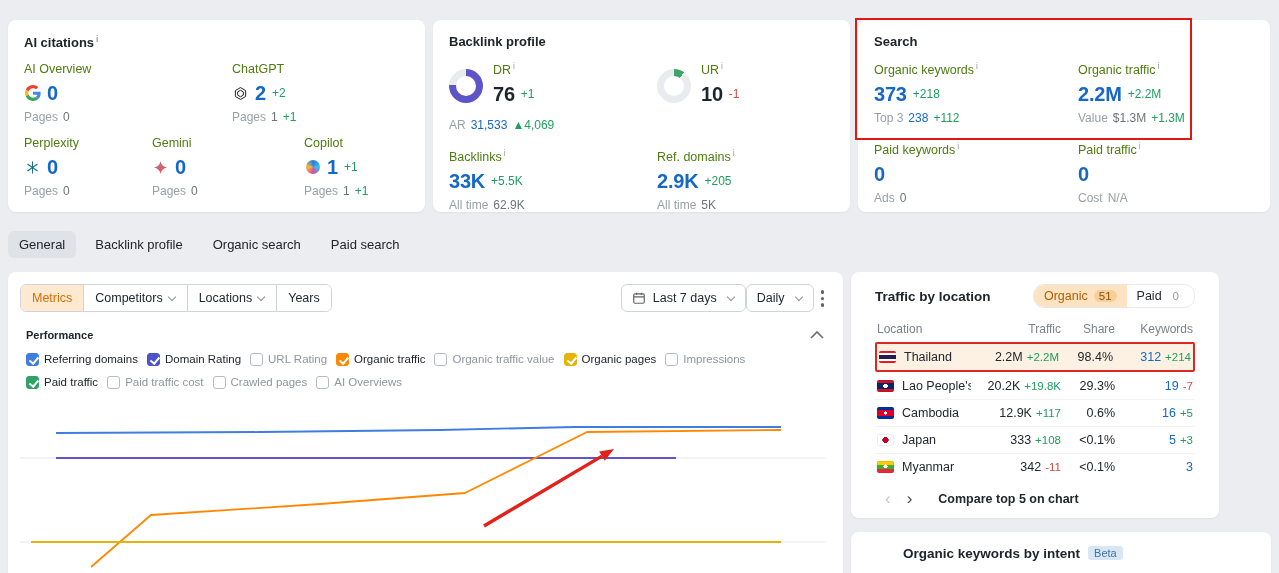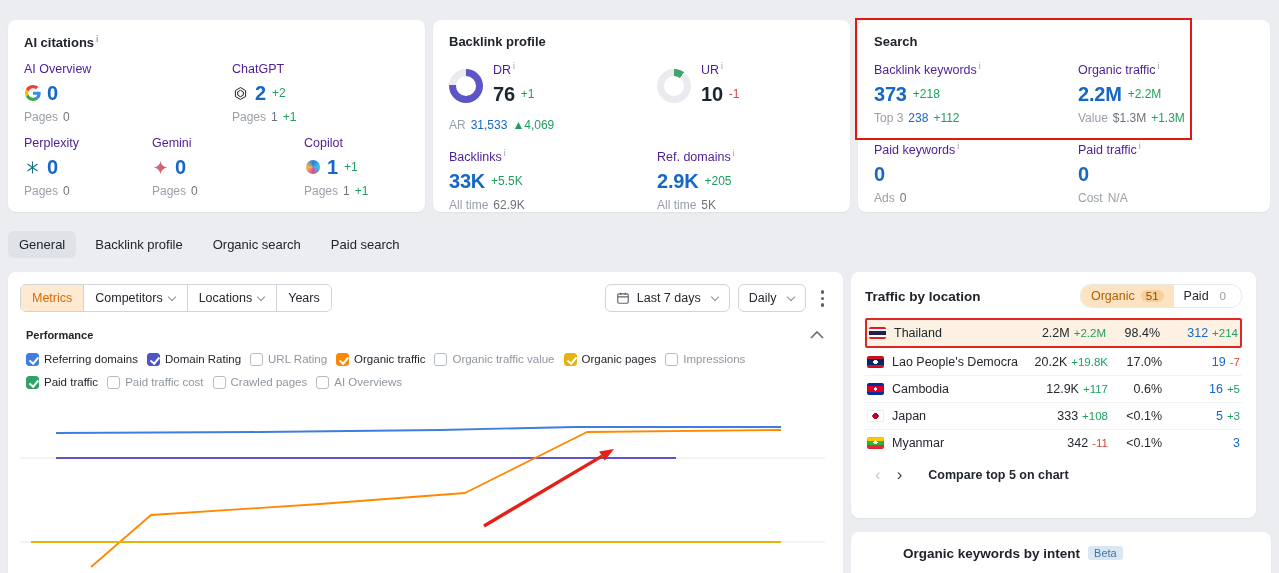--- a/index.html
+++ b/index.html
@@ -10,21 +10,21 @@
     color:#21262e; position:relative; font-size:13px;
   }
   .card { background:#fff; border-radius:8px; box-shadow:0 1px 2px rgba(27,31,35,.05); overflow:hidden; }
 
   
   .top-cards { position:absolute; left:8px; top:20px; display:grid; grid-template-columns:417px 417px 412px; gap:8px; }
   .top-cards .card { height:192px; padding:14px 16px; }
   .card-title { font-size:13px; font-weight:700; color:#20242b; margin-bottom:12px; }
   .info::after { content:"i"; font-size:8.5px; color:#9aa1a9; vertical-align:super; margin-left:2px; }
 
-  .metric-label { font-size:12.5px; color:#4c1d95; margin-bottom:5px; }
+  .metric-label { font-size:12.5px; color:#4d7c0f; margin-bottom:5px; }
   .value-row { display:flex; align-items:center; gap:6px; margin-bottom:5px; }
   .metric-value { font-size:20px; font-weight:650; letter-spacing:-.2px; line-height:24px; }
   .metric-value.blue { color:#1668c7; }
   .metric-value.dark { color:#1d2430; }
   .delta { font-size:12px; }
   .delta.up { color:#1e9e5f; }
   .delta.down { color:#d5483b; }
   .subrow { font-size:12px; color:#9aa0a8; display:flex; gap:5px; align-items:baseline; }
   .sub-label { color:#9aa0a8; }
   .sub-dark { color:#6d737b; }
@@ -49,40 +49,40 @@
   .tab { font-size:13px; color:#20242b; padding:6px 11px; border-radius:6px; cursor:pointer; white-space:nowrap; }
   .tab.active { background:#dfe3e8; font-weight:400; }
 
   
   .main-left { position:absolute; left:8px; top:272px; width:835px; height:330px; padding:12px 12px; }
   .toolbar { display:flex; justify-content:space-between; align-items:center; }
   .seg-group { display:inline-flex; border:1px solid #cfd4da; border-radius:6px; overflow:hidden; height:28px; }
   .seg { display:inline-flex; align-items:center; padding:0 11px; font-size:12.5px; color:#23272e; border-left:1px solid #cfd4da; background:#fff; cursor:pointer; gap:2px; }
   .seg:first-child { border-left:none; }
   .seg.active { background:#ffe9d1; color:#d96c00; }
-  .toolbar-right { display:flex; align-items:center; gap:8px; }
+  .toolbar-right { display:flex; align-items:center; }
   .btn { border:1px solid #cfd4da; border-radius:6px; background:#fff; height:28px; display:inline-flex; align-items:center; gap:7px; padding:0 10px; font-size:12.5px; color:#23272e; cursor:pointer; font-family:inherit; }
   .chev { display:inline-block; width:6px; height:6px; border-right:1.5px solid #8b9198; border-bottom:1.5px solid #8b9198; transform:rotate(45deg); margin:-3px 1px 0 4px; }
   .kebab { display:inline-flex; flex-direction:column; gap:3px; padding:6px 7px; cursor:pointer; }
   .kebab i { width:3.5px; height:3.5px; border-radius:50%; background:#5f6368; }
 
   .perf-head { display:flex; justify-content:space-between; align-items:center; margin-top:16px; padding:0 6px 0 6px; }
   .perf-head h4 { font-size:11px; font-weight:700; color:#20242b; }
 
   .metric-list { display:flex; flex-wrap:wrap; column-gap:9px; row-gap:10px; margin-top:12px; padding:0 6px; }
   .metric-item { display:inline-flex; align-items:center; gap:5px; font-size:11.5px; cursor:pointer; color:#90969e; }
   .metric-item.on { color:#22262c; }
   .cb { width:13px; height:13px; border:1.5px solid #b6bcc4; border-radius:3px; position:relative; background:#fff; flex:none; }
   .cb.checked { border-color:transparent; }
   .cb.checked::after { content:""; position:absolute; left:4px; top:1px; width:3.5px; height:7px; border:solid #fff; border-width:0 2px 2px 0; transform:rotate(40deg); }
 
   #perf-chart { display:block; margin-top:10px; }
 
   
-  .traffic-card { position:absolute; left:851px; top:272px; width:405px; height:246px; padding:12px 14px; }
+  .traffic-card { position:absolute; left:851px; top:272px; width:368px; height:246px; padding:12px 24px; }
   .traffic-head { display:flex; justify-content:space-between; align-items:center; margin-bottom:10px; }
   .traffic-head h4 { font-size:13.5px; font-weight:700; color:#20242b; }
   .pill-group { display:inline-flex; border:1px solid #e4e7eb; border-radius:11px; overflow:hidden; }
   .pill { display:inline-flex; align-items:center; gap:6px; padding:4px 10px; font-size:12.5px; border:none; background:#fff; color:#23272e; cursor:pointer; font-family:inherit; }
   .pill.organic { background:#fde3c2; color:#b05e00; }
   .badge { font-size:11.5px; padding:0 5px; border-radius:8px; }
   .badge-org { background:#f6cf9d; color:#8a4d05; }
   .badge-paid { color:#9aa0a8; }
 
   .loc-grid { display:grid; grid-template-columns:1fr 90px 54px 78px; align-items:center; }
@@ -279,21 +279,21 @@
           <span class="sub-dark">5K</span>
         </div>
       </div>
     </div>
   </section>
 
   <section class="card">
     <h3 class="card-title">Search</h3>
     <div class="stat-grid search">
       <div class="stat">
-        <div class="metric-label info">Backlink keywords</div>
+        <div class="metric-label info">Organic keywords</div>
         <div class="value-row">
           <span class="metric-value blue">373</span>
           <span class="delta up">+218</span>
         </div>
         <div class="subrow">
           <span class="sub-label">Top 3</span>
           <span class="sub-blue">238</span>
           <span class="delta up">+112</span>
         </div>
       </div>
@@ -447,38 +447,44 @@
         <span>Organic</span>
         <span class="badge badge-org">51</span>
       </button>
       <button class="pill paid">
         <span>Paid</span>
         <span class="badge badge-paid">0</span>
       </button>
     </div>
   </div>
 
+  <div class="loc-grid loc-header">
+    <div class="c-loc">Location</div>
+    <div class="c-tr">Traffic</div>
+    <div class="c-sh">Share</div>
+    <div class="c-kw">Keywords</div>
+  </div>
 
   <div id="loc-rows">
       <div class="loc-grid loc-row hl">
     <div class="loc-name">
       <span class="flag flag-th"></span>
       <span>Thailand</span>
     </div>
     <div class="c-tr"><span>2.2M</span><span class="delta d-sm up">+2.2M</span></div>
     <div class="c-sh">98.4%</div>
     <div class="c-kw"><span class="kw-link">312</span><span class="delta d-sm up">+214</span></div>
   </div>
       <div class="loc-grid loc-row ">
     <div class="loc-name">
       <span class="flag flag-la"></span>
       <span>Lao People's Democratic Reput</span>
     </div>
     <div class="c-tr"><span>20.2K</span><span class="delta d-sm up">+19.8K</span></div>
-    <div class="c-sh">17.0%</div>
+    <div class="c-sh">29.3%</div>
     <div class="c-kw"><span class="kw-link">19</span><span class="delta d-sm down">-7</span></div>
   </div>
       <div class="loc-grid loc-row ">
     <div class="loc-name">
       <span class="flag flag-kh"></span>
       <span>Cambodia</span>
     </div>
     <div class="c-tr"><span>12.9K</span><span class="delta d-sm up">+117</span></div>
     <div class="c-sh">0.6%</div>
     <div class="c-kw"><span class="kw-link">16</span><span class="delta d-sm up">+5</span></div>

